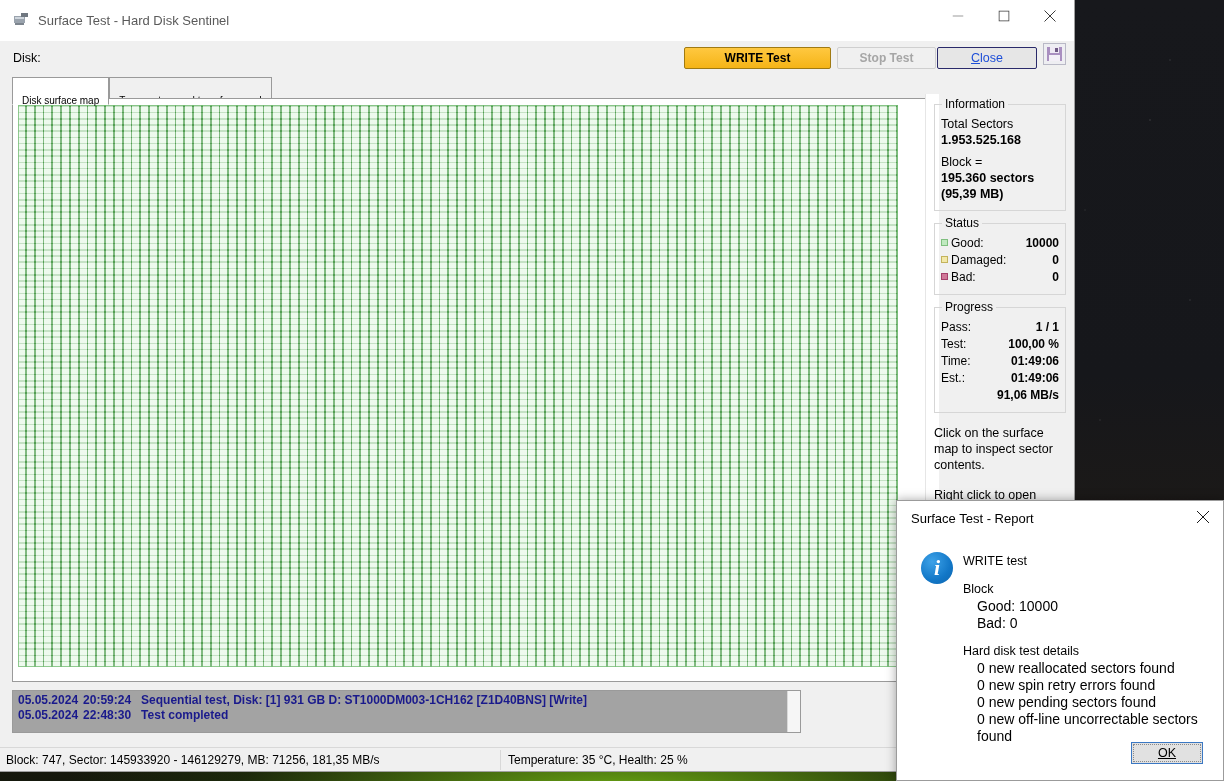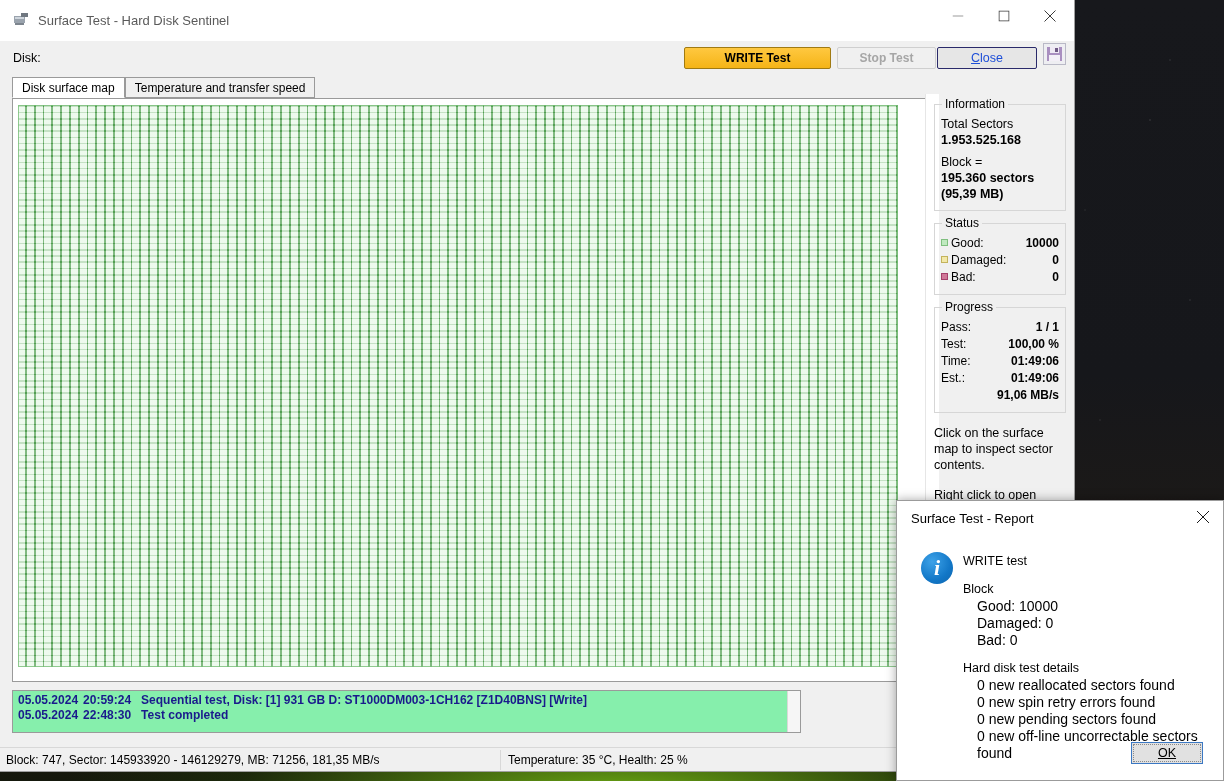--- a/index.html
+++ b/index.html
@@ -63,22 +63,22 @@
   #btn-stop{left:837px;width:99px;background:#f0f0f0;border:1px solid #cfcfcf;color:#a6a6a6;font-weight:bold;}
   #btn-close-b{left:937px;width:100px;background:#e6e6e6;border:1px solid #2a2a6a;color:#1d4ed8;font-weight:normal;font-size:12.5px;}
   #btn-close-b u{text-decoration:underline;}
   #btn-save{position:absolute;left:1043px;top:43px;width:23px;height:22px;
     border:1px solid #b9b9c6;background:#eeeef2;box-sizing:border-box;}
   #btn-save svg{position:absolute;left:3px;top:3px;}
 
   
   #tabs{position:absolute;left:12px;top:77px;height:21px;}
   .tab{
-    display:inline-block;height:21px;box-sizing:border-box;padding:0 9px;
-    font-size:12px;line-height:20px;border:1px solid #9a9a9a;
+    display:inline-block;height:21px;box-sizing:border-box;padding:13px 9px;
+    font-size:10px;line-height:20px;border:1px solid #9a9a9a;
     background:#f0f0f0;color:#000;vertical-align:top;
   }
   .tab.active{background:#fff;border-bottom:1px solid #fff;position:relative;z-index:2;}
   
   #map-panel{
     position:absolute;left:12px;top:98px;width:915px;height:584px;
     background:#fff;border:1px solid #9a9a9a;box-sizing:border-box;
   }
   #map-grid{
     position:absolute;left:5px;top:6px;width:880px;height:562px;
@@ -103,21 +103,21 @@
   .sq{display:inline-block;width:7px;height:7px;margin-right:3px;vertical-align:1px;box-sizing:border-box;}
   .sq.good{background:#bfe9bf;border:1px solid #7fbf7f;}
   .sq.dmg{background:#f2e8a8;border:1px solid #c3b35c;}
   .sq.bad{background:#d07898;border:1px solid #a4406a;}
   #hint{font-size:12.5px;line-height:16px;color:#000;margin-top:2px;}
   #hint2{font-size:12.5px;line-height:16px;color:#000;margin-top:14px;}
 
   
   #log{
     position:absolute;left:12px;top:690px;width:789px;height:43px;
-    background:#86efac;border:1px solid #9a9a9a;box-sizing:border-box;overflow:hidden;
+    background:#a3a3a3;border:1px solid #9a9a9a;box-sizing:border-box;overflow:hidden;
   }
   .logrow{font-size:12px;font-weight:bold;color:#1a1a8c;line-height:15px;padding-left:5px;white-space:nowrap;}
   .logrow:first-child{padding-top:2px;}
   .logrow .d{margin-right:5px;}
   .logrow .t{margin-right:10px;}
   #log-scroll{position:absolute;right:0;top:0;width:12px;height:100%;background:#f6f6f6;border-left:1px solid #d9d9d9;}
 
   
   #statusbar{
     position:absolute;left:0;bottom:0;width:100%;height:24px;
@@ -298,21 +298,20 @@
 
   <div id="rd-icon">
     <span>i</span>
   </div>
 
   <div id="rd-body">
     <div class="rd-h">WRITE test</div>
     <div class="rd-gap"></div>
     <div class="rd-h">Block</div>
     <div class="rd-s">Good: 10000</div>
-    <div class="rd-s">Damaged: 0</div>
     <div class="rd-s">Bad: 0</div>
     <div class="rd-gap"></div>
     <div class="rd-h">Hard disk test details</div>
     <div class="rd-s">0 new reallocated sectors found</div>
     <div class="rd-s">0 new spin retry errors found</div>
     <div class="rd-s">0 new pending sectors found</div>
     <div class="rd-s">0 new off-line uncorrectable sectors found</div>
   </div>
 </div>
 

